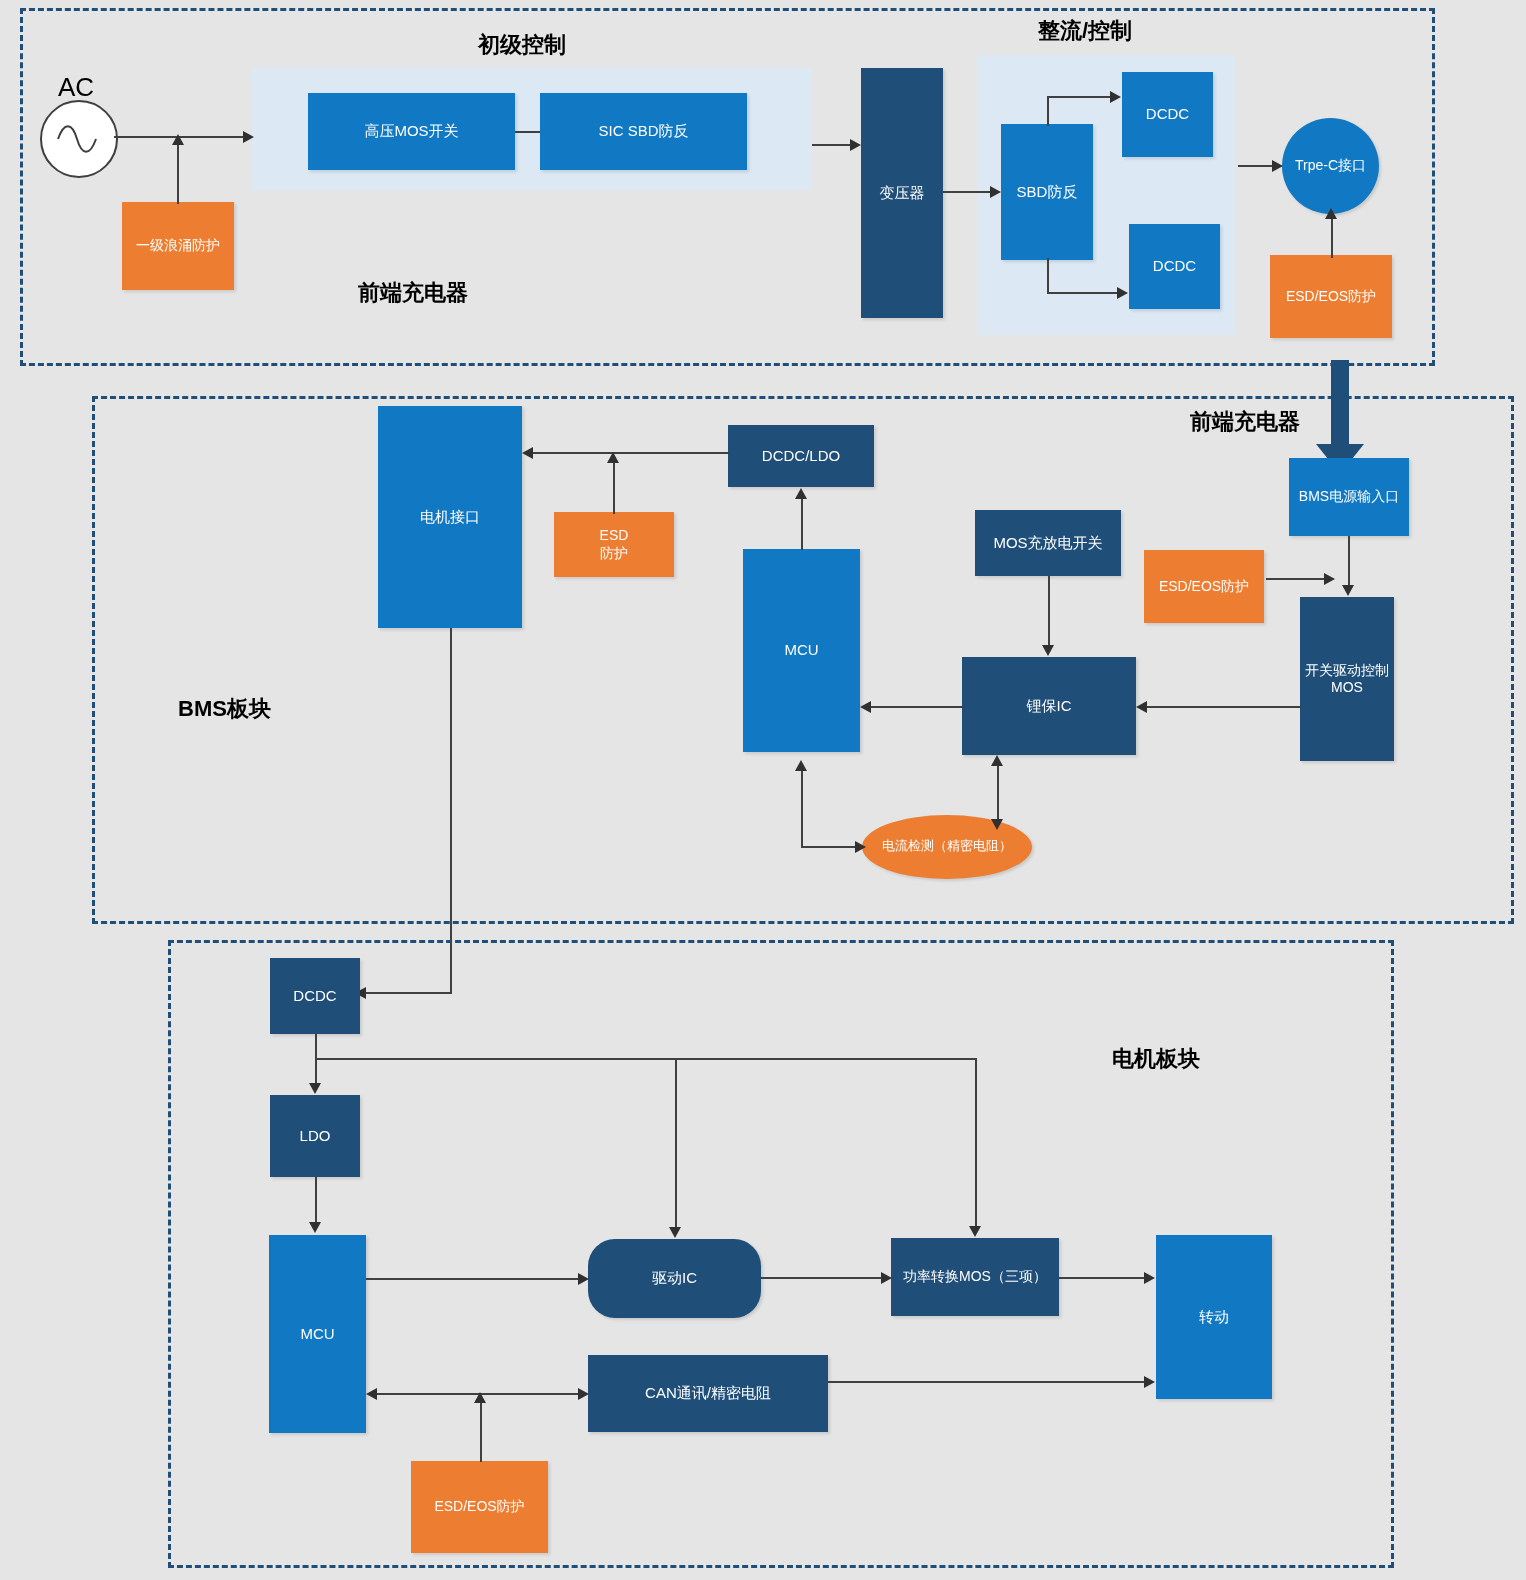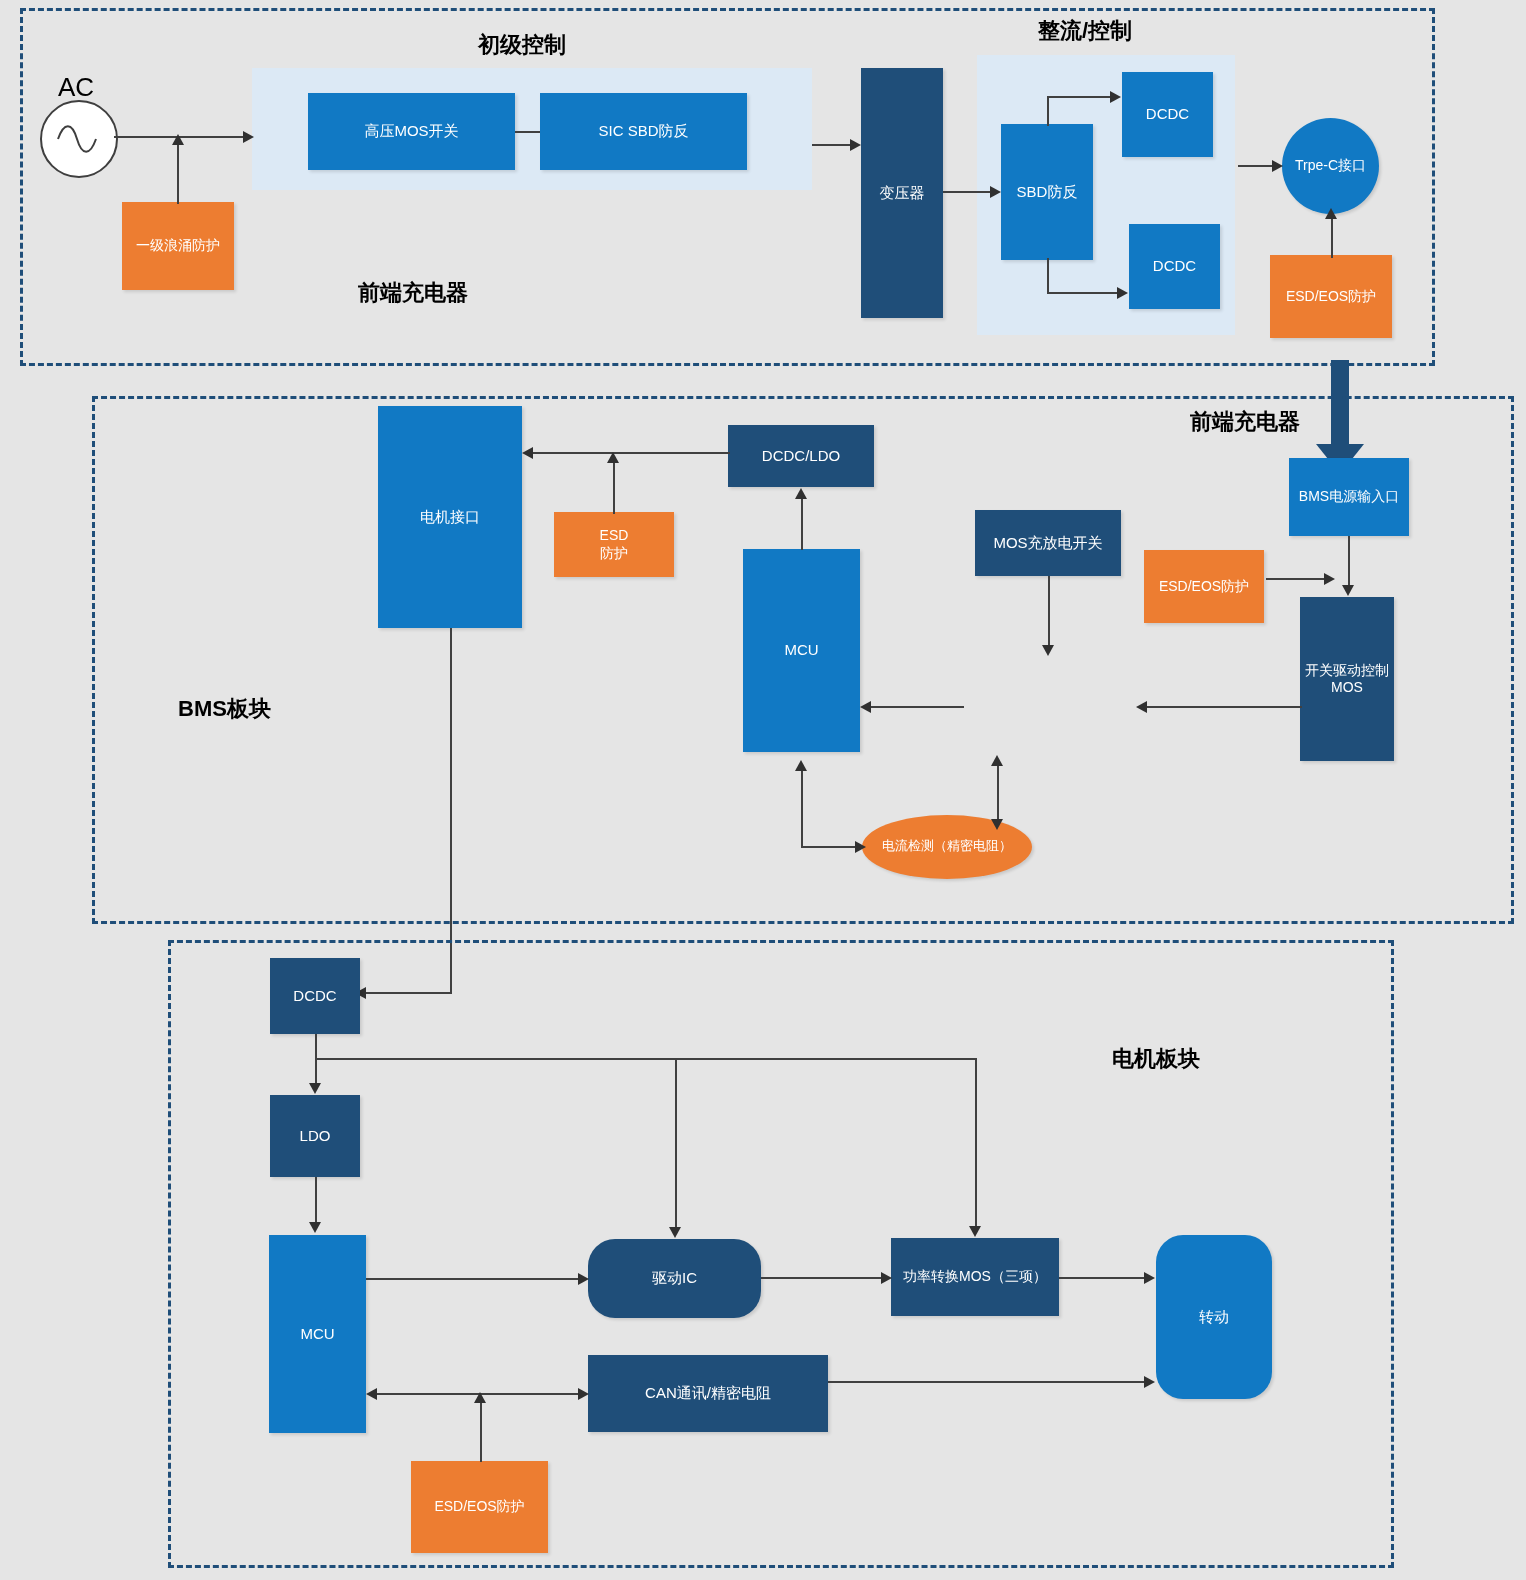--- a/index.html
+++ b/index.html
@@ -122,20 +122,21 @@
     <span>ESD</span>
     <span>防护</span>
   </div>
 
   <div class="node dark" style="left:728px;top:425px;width:146px;height:62px;font-size:15px;">DCDC/LDO</div>
 
   <div class="node blue" style="left:743px;top:549px;width:117px;height:203px;font-size:15px;">MCU</div>
 
   <div class="node dark" style="left:975px;top:510px;width:146px;height:66px;font-size:15px;">MOS充放电开关</div>
 
+  <div class="node dark" style="left:962px;top:657px;width:174px;height:98px;font-size:15px;">锂保IC</div>
 
   <div class="node orange ellipse" style="left:862px;top:815px;width:170px;height:64px;font-size:13px;">电流检测（精密电阻）</div>
 
   <div class="node blue" style="left:1289px;top:458px;width:120px;height:78px;font-size:14px;">BMS电源输入口</div>
 
   <div class="node orange" style="left:1144px;top:550px;width:120px;height:73px;font-size:14px;">ESD/EOS防护</div>
 
   <div class="node dark" style="left:1300px;top:597px;width:94px;height:164px;font-size:14px;">开关驱动控制MOS</div>
 
   <div class="ln h" style="left:530px;top:452px;width:200px;"></div>
@@ -182,21 +183,21 @@
   <div class="node dark" style="left:270px;top:958px;width:90px;height:76px;font-size:15px;">DCDC</div>
 
   <div class="node dark" style="left:270px;top:1095px;width:90px;height:82px;font-size:15px;">LDO</div>
 
   <div class="node blue" style="left:269px;top:1235px;width:97px;height:198px;font-size:15px;">MCU</div>
 
   <div class="node dark" style="left:588px;top:1239px;width:173px;height:79px;font-size:15px;border-radius:27px;">驱动IC</div>
 
   <div class="node dark" style="left:891px;top:1238px;width:168px;height:78px;font-size:14px;">功率转换MOS（三项）</div>
 
-  <div class="node blue" style="left:1156px;top:1235px;width:116px;height:164px;font-size:15px;border-radius:27px;">转动</div>
+  <div class="node blue" style="left:1156px;top:1235px;width:116px;height:164px;font-size:15px;">转动</div>
 
   <div class="node dark" style="left:588px;top:1355px;width:240px;height:77px;font-size:15px;">CAN通讯/精密电阻</div>
 
   <div class="node orange" style="left:411px;top:1461px;width:137px;height:92px;font-size:14px;">ESD/EOS防护</div>
 
   <div class="ln v" style="left:315px;top:1034px;height:50px;"></div>
   <div class="arw d" style="left:309px;top:1083px;"></div>
 
   <div class="ln h" style="left:315px;top:1058px;width:661px;"></div>
 

